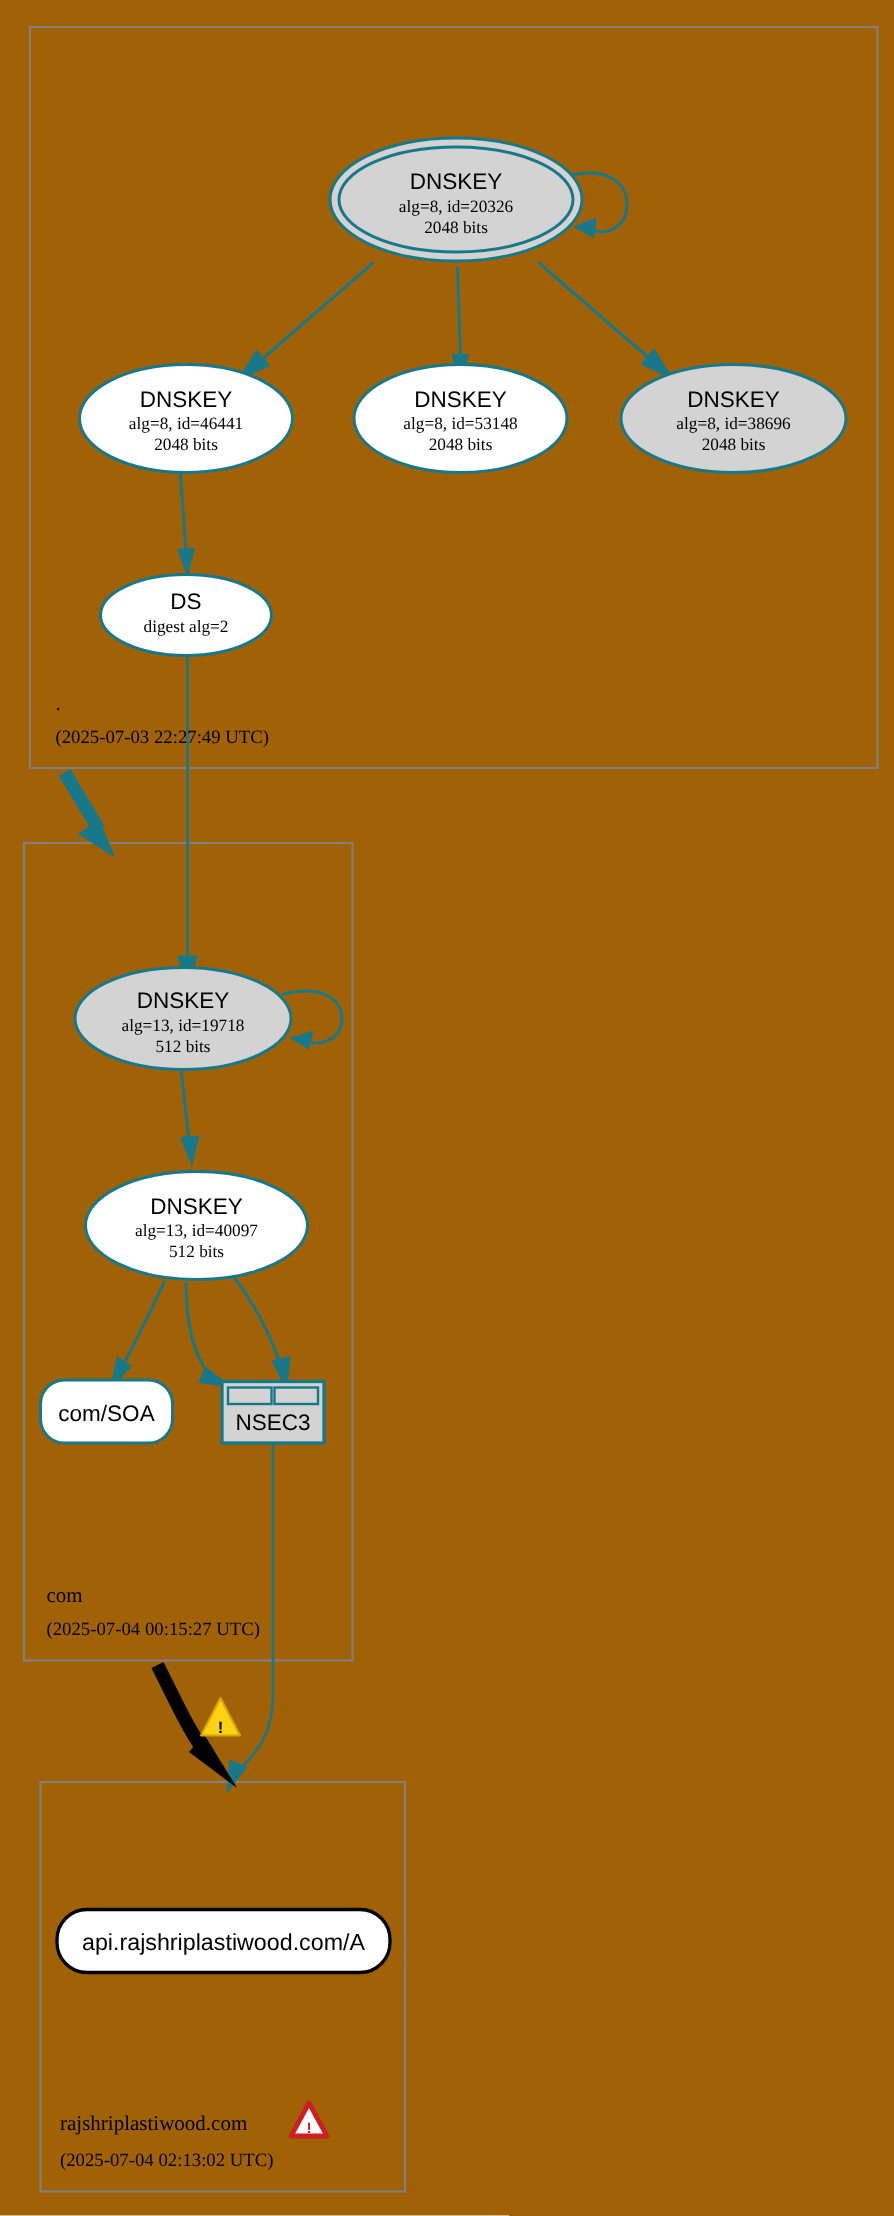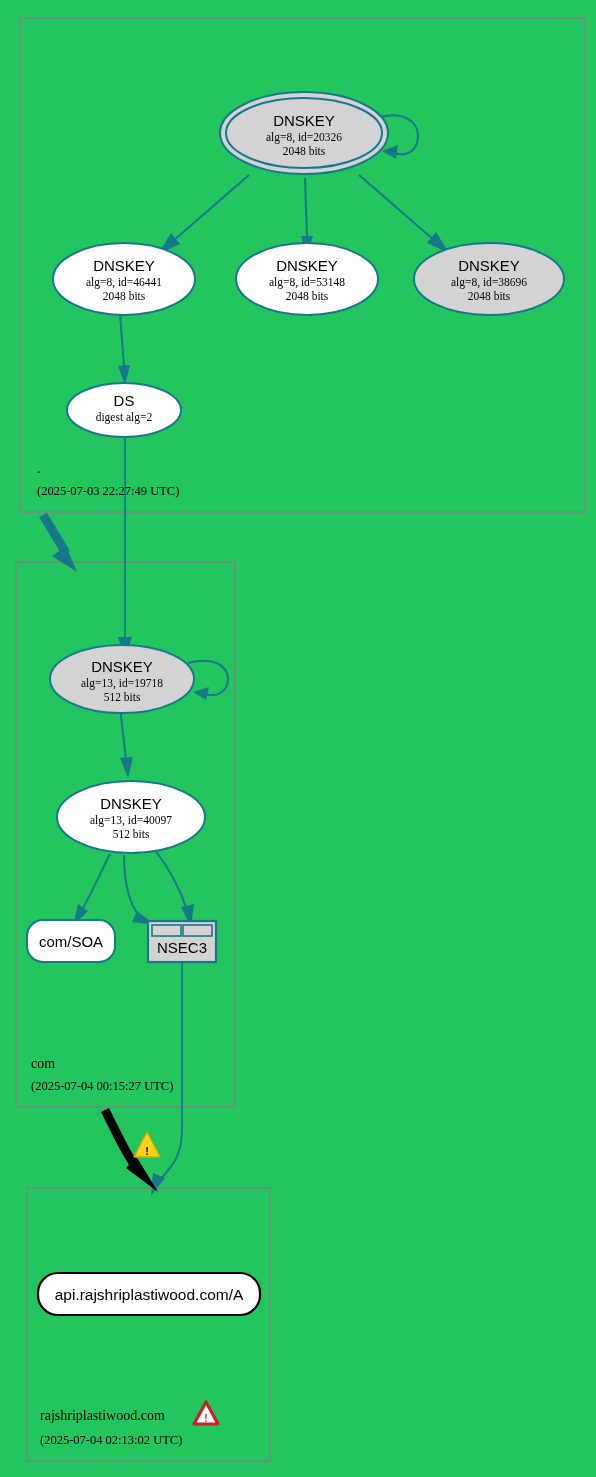--- a/index.html
+++ b/index.html
@@ -9,21 +9,21 @@
     background: #ffffff;
   }
   body {
     font-family: "Liberation Sans", sans-serif;
   }
   #canvas {
     position: relative;
     width: 596px;
     height: 1477px;
     overflow: hidden;
-    background: #22c55e;
+    background: #a16207;
   }
   #graph {
     position: absolute;
     left: 0;
     top: 0;
     width: 596px;
     height: 1477px;
   }
   .zone-box {
     fill: none;

